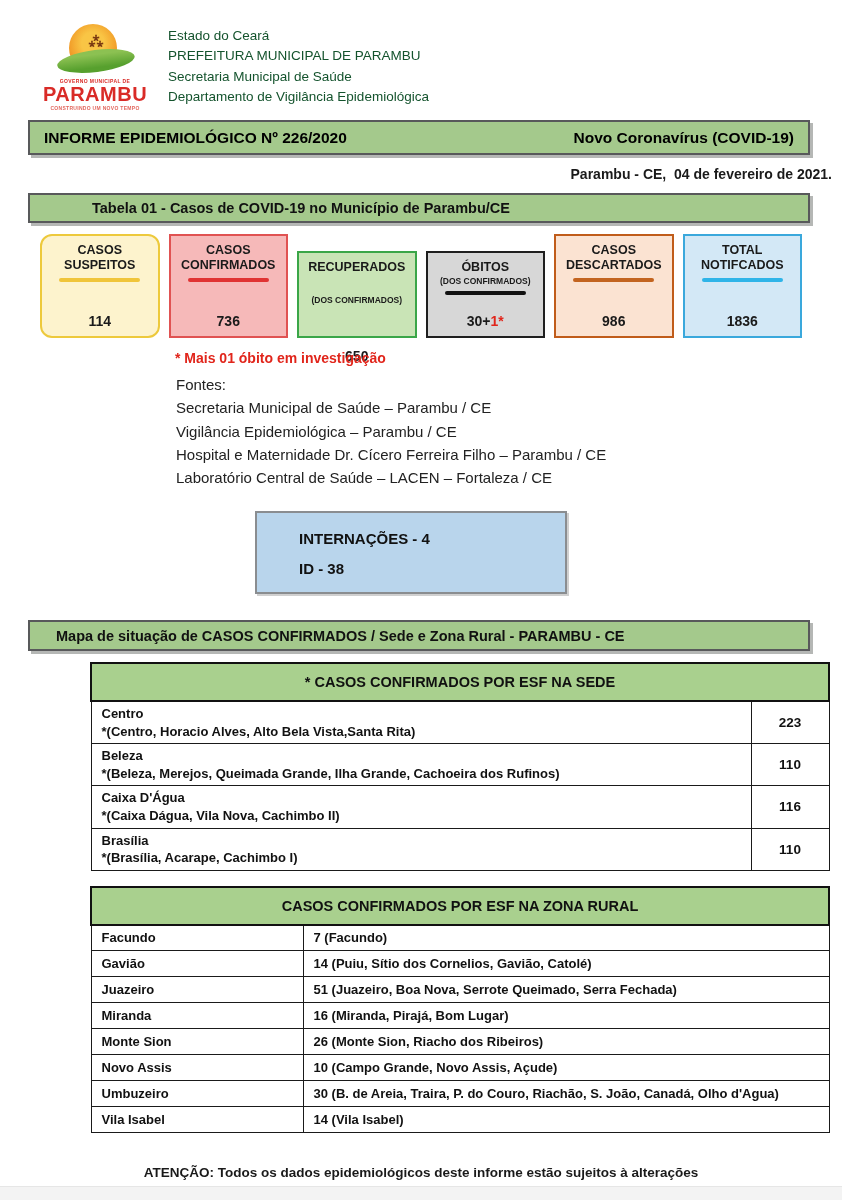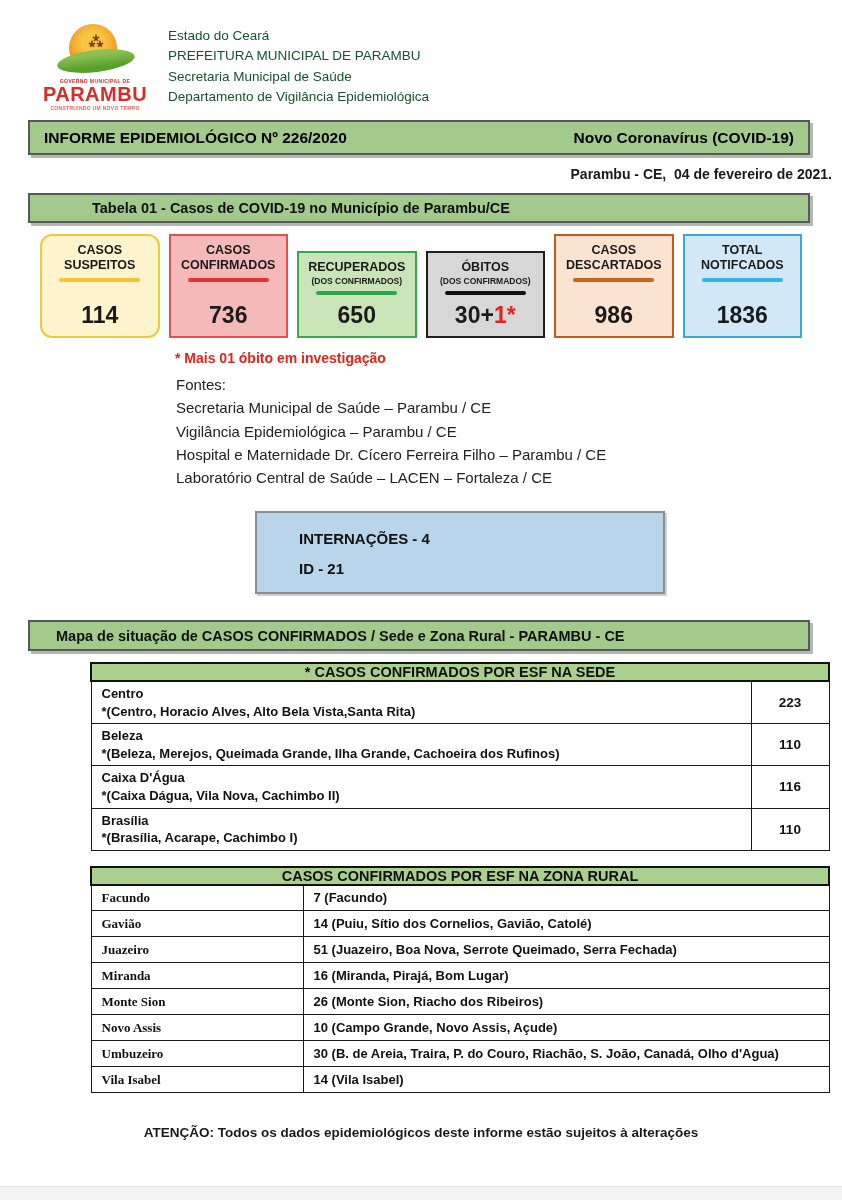--- a/index.html
+++ b/index.html
@@ -35,45 +35,45 @@
   
   .cards { margin:11px 40px 0 40px; display:flex; gap:9px; align-items:flex-end; height:104px; }
   .card { flex:1; border:2px solid; display:flex; flex-direction:column; align-items:center;
           justify-content:flex-start; padding:7px 3px 5px 3px; }
   .card.tall { height:104px; }
   .card.short { height:87px; }
   .card-title { font-weight:bold; font-size:12.5px; text-align:center; line-height:1.2; }
   .card-subtitle { font-weight:bold; font-size:8.5px; text-align:center; margin-top:1px; }
   .card-subtitle:empty { display:none; }
   .card-underline { height:4px; width:74%; border-radius:2px; margin:5px 0 auto 0; }
-  .card-value { font-weight:bold; font-size:23px; margin-top:auto; padding-bottom:2px; }
+  .card-value { font-weight:bold; font-size:14px; margin-top:auto; padding-bottom:2px; }
   .value-red { color:#e1251b; }
 
   
   .deathnote { margin:12px 0 0 175px; color:#e1251b; font-weight:bold; font-size:14px; }
   .fontes { margin:7px 0 0 176px; font-size:15px; color:#222; line-height:1.55; }
 
   
-  .intbox { width:410px; margin:22px 0 0 255px; background:#b9d5ec; border:2px solid #8a8d90;
+  .intbox { width:312px; margin:22px 0 0 255px; background:#b9d5ec; border:2px solid #8a8d90;
             box-shadow:2px 2px 0 rgba(120,120,120,.35); padding:17px 10px 15px 42px; }
   .intbox div { font-weight:bold; font-size:15px; color:#111; }
   .intbox div + div { margin-top:13px; }
 
   
   table.doc { border-collapse:collapse; margin-left:90px; width:740px; }
   table.doc th { background:#a9d08e; border:2px solid #111; font-weight:bold; font-size:14.5px;
-                 text-align:center; padding:0 2px; color:#111; }
+                 text-align:center; padding:10px 2px; color:#111; }
   table.doc td { border:1.6px solid #1a1a1a; font-weight:bold; font-size:13px; color:#111;
                  padding:2px 10px; vertical-align:middle; }
   table.sede { margin-top:11px; }
   table.sede td.main { line-height:1.35; padding-top:3px; padding-bottom:3px; }
   table.sede td.num { width:78px; text-align:center; font-size:13.5px; }
   table.rural { margin-top:15px; }
   table.rural td { height:26px; }
-  table.rural td.name { width:212px;font-family:Liberation Serif, serif; }
+  table.rural td.name { width:212px; }
 
   .attention { text-align:center; margin-top:32px; font-weight:bold; font-size:13.5px; }
   .page-edge { position:absolute; left:0; bottom:0; width:100%; height:14px; background:#f3f3f3; border-top:1px solid #e6e6e6; }
 </style>
 </head>
 <body>
 
 <div class="page">
 
   <div class="header">
@@ -112,21 +112,21 @@
 
       <div class="card-underline" style="background: rgb(240, 197, 58);"></div>
       <div class="card-value"><span>114</span></div>
     </div>
     <div class="card tall" style="background: rgb(246, 185, 185); border-color: rgb(224, 82, 82);">
       <div class="card-title">CASOS CONFIRMADOS</div>
 
       <div class="card-underline" style="background: rgb(224, 51, 51);"></div>
       <div class="card-value"><span>736</span></div>
     </div>
-    <div class="card short" style="background: rgb(201, 228, 182); border-color: rgb(58, 166, 72);">
+    <div class="card short" style="background: rgb(201, 228, 182); border-color: rgb(58, 166, 72); gap: 19px;">
       <div class="card-title">RECUPERADOS</div>
       <div class="card-subtitle">(DOS CONFIRMADOS)</div>
       <div class="card-underline" style="background: rgb(47, 164, 77);"></div>
       <div class="card-value"><span>650</span></div>
     </div>
     <div class="card short" style="background: rgb(215, 215, 215); border-color: rgb(31, 31, 31);">
       <div class="card-title">ÓBITOS</div>
       <div class="card-subtitle">(DOS CONFIRMADOS)</div>
       <div class="card-underline" style="background: rgb(17, 17, 17);"></div>
       <div class="card-value"><span>30+</span><span class="value-red">1*</span></div>
@@ -150,21 +150,21 @@
   <div class="fontes">
     <div>Fontes:</div>
     <div>Secretaria Municipal de Saúde – Parambu / CE</div>
     <div>Vigilância Epidemiológica – Parambu / CE</div>
     <div>Hospital e Maternidade Dr. Cícero Ferreira Filho – Parambu / CE</div>
     <div>Laboratório Central de Saúde – LACEN – Fortaleza / CE</div>
   </div>
 
   <div class="intbox">
     <div>INTERNAÇÕES - 4</div>
-    <div>ID - 21</div>
+    <div>ID - 38</div>
   </div>
 
   <div class="greenbar mapbar">
     <span>Mapa de situação de CASOS CONFIRMADOS / Sede e Zona Rural - PARAMBU - CE</span>
   </div>
 
   <table class="doc sede">
     <tbody>
         <tr>
           <th colspan="2">* CASOS CONFIRMADOS POR ESF NA SEDE</th>

